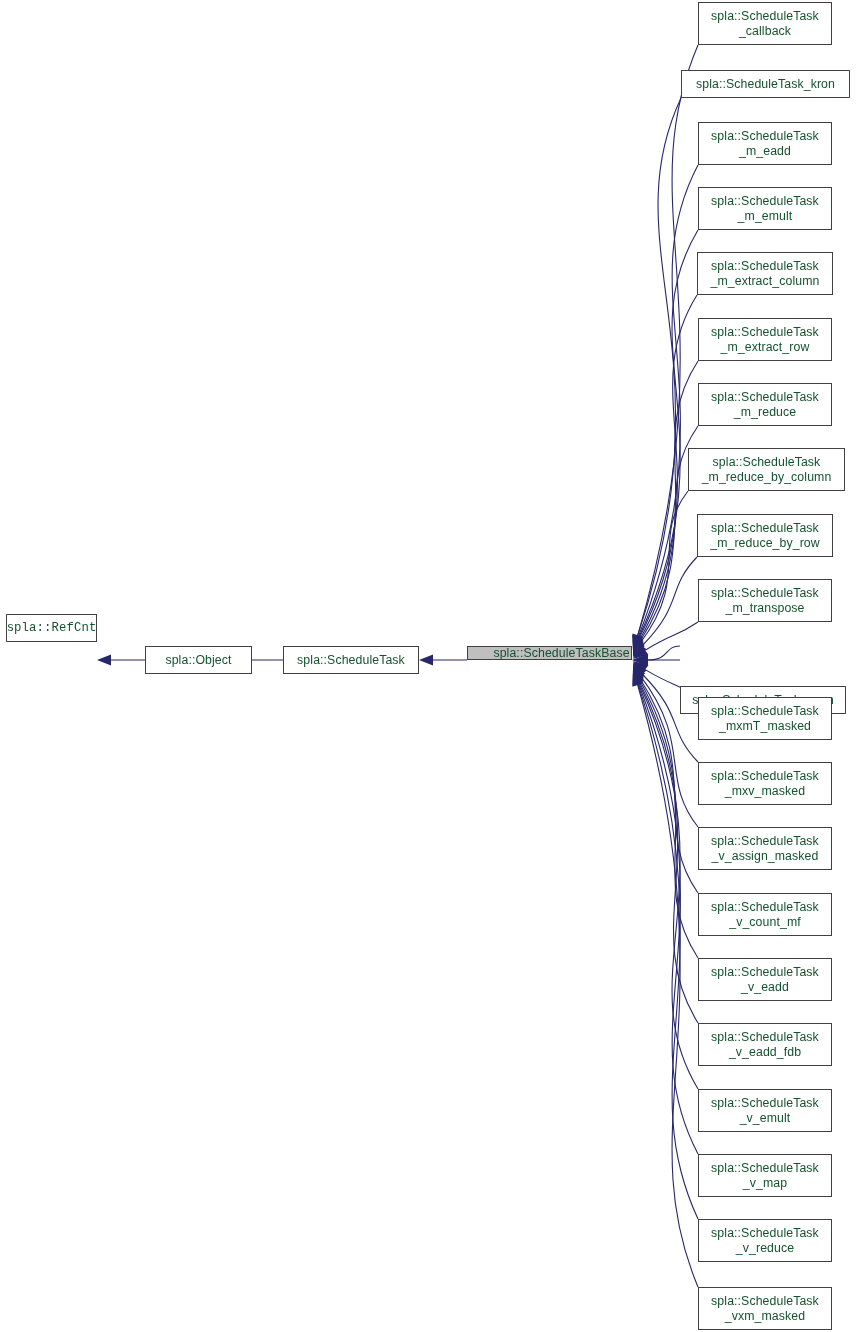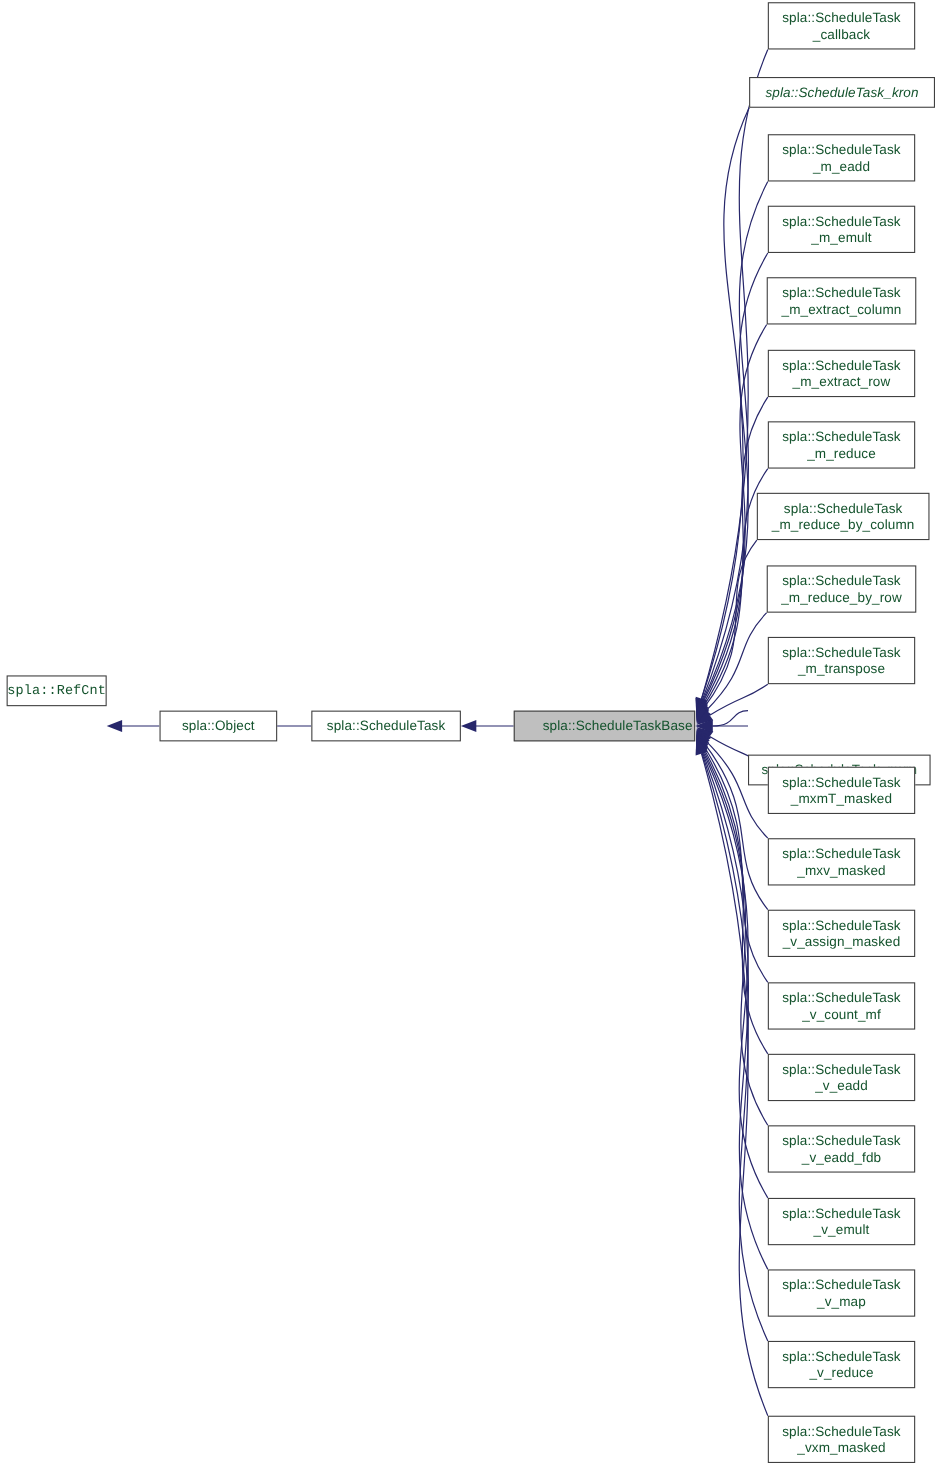--- a/index.html
+++ b/index.html
@@ -100,23 +100,23 @@
       <path d="M 637.9 683.9 C 732.9 970.3, 628.0 1068.1, 698.0 1219.0" stroke="#27276b" stroke-width="1.1" fill="none"></path>
       <path d="M 633.0 670.8 L 632.4 686.8 L 643.1 683.3 Z" stroke="#27276b" stroke-width="0" fill="#27276b"></path>
       <path d="M 637.7 685.0 C 732.7 1019.8, 628.0 1118.4, 698.0 1287.0" stroke="#27276b" stroke-width="1.1" fill="none"></path>
       <path d="M 680 660 L 645 660" stroke="#27276b" stroke-width="1.1" fill="none"></path>
       <path d="M 632 660 L 646 654.5 L 646 665.5 Z" stroke="#27276b" stroke-width="0" fill="#27276b"></path>
     </svg>
   <div id="nodes">
       <div class="node" style="left: 6px; top: 614px; width: 91px; height: 28px; font-family: Liberation Mono, monospace;"><span class="ln">spla::RefCnt</span></div>
       <div class="node" style="left: 145px; top: 646px; width: 107px; height: 28px;"><span class="ln">spla::Object</span></div>
       <div class="node" style="left: 283px; top: 646px; width: 136px; height: 28px;"><span class="ln">spla::ScheduleTask</span></div>
-      <div class="node highlight" style="left: 467px; top: 646px; width: 165px; height: 28px; padding-left: 24px;"><span class="ln">spla::ScheduleTaskBase</span></div>
+      <div class="node highlight" style="left: 467px; top: 646px; width: 165px; height: 14px; padding-left: 24px;"><span class="ln">spla::ScheduleTaskBase</span></div>
       <div class="node" style="left: 698px; top: 2px; width: 134px; height: 43px;"><span class="ln">spla::ScheduleTask</span><span class="ln">_callback</span></div>
-      <div class="node" style="left: 681px; top: 70px; width: 169px; height: 28px; font-style: italic;"><span class="ln">spla::ScheduleTask_kron</span></div>
+      <div class="node" style="left: 681px; top: 70px; width: 169px; height: 28px;"><span class="ln">spla::ScheduleTask_kron</span></div>
       <div class="node" style="left: 698px; top: 122px; width: 134px; height: 43px;"><span class="ln">spla::ScheduleTask</span><span class="ln">_m_eadd</span></div>
       <div class="node" style="left: 698px; top: 187px; width: 134px; height: 43px;"><span class="ln">spla::ScheduleTask</span><span class="ln">_m_emult</span></div>
       <div class="node" style="left: 697px; top: 252px; width: 136px; height: 43px;"><span class="ln">spla::ScheduleTask</span><span class="ln">_m_extract_column</span></div>
       <div class="node" style="left: 698px; top: 318px; width: 134px; height: 43px;"><span class="ln">spla::ScheduleTask</span><span class="ln">_m_extract_row</span></div>
       <div class="node" style="left: 698px; top: 383px; width: 134px; height: 43px;"><span class="ln">spla::ScheduleTask</span><span class="ln">_m_reduce</span></div>
       <div class="node" style="left: 688px; top: 448px; width: 157px; height: 43px;"><span class="ln">spla::ScheduleTask</span><span class="ln">_m_reduce_by_column</span></div>
       <div class="node" style="left: 697px; top: 514px; width: 136px; height: 43px;"><span class="ln">spla::ScheduleTask</span><span class="ln">_m_reduce_by_row</span></div>
       <div class="node" style="left: 698px; top: 579px; width: 134px; height: 43px;"><span class="ln">spla::ScheduleTask</span><span class="ln">_m_transpose</span></div>
       <div class="node" style="left: 680px; top: 646px; width: 166px; height: 28px; margin-top: 40px;"><span class="ln">spla::ScheduleTask_mxm</span></div>
       <div class="node" style="left: 698px; top: 697px; width: 134px; height: 43px;"><span class="ln">spla::ScheduleTask</span><span class="ln">_mxmT_masked</span></div>

